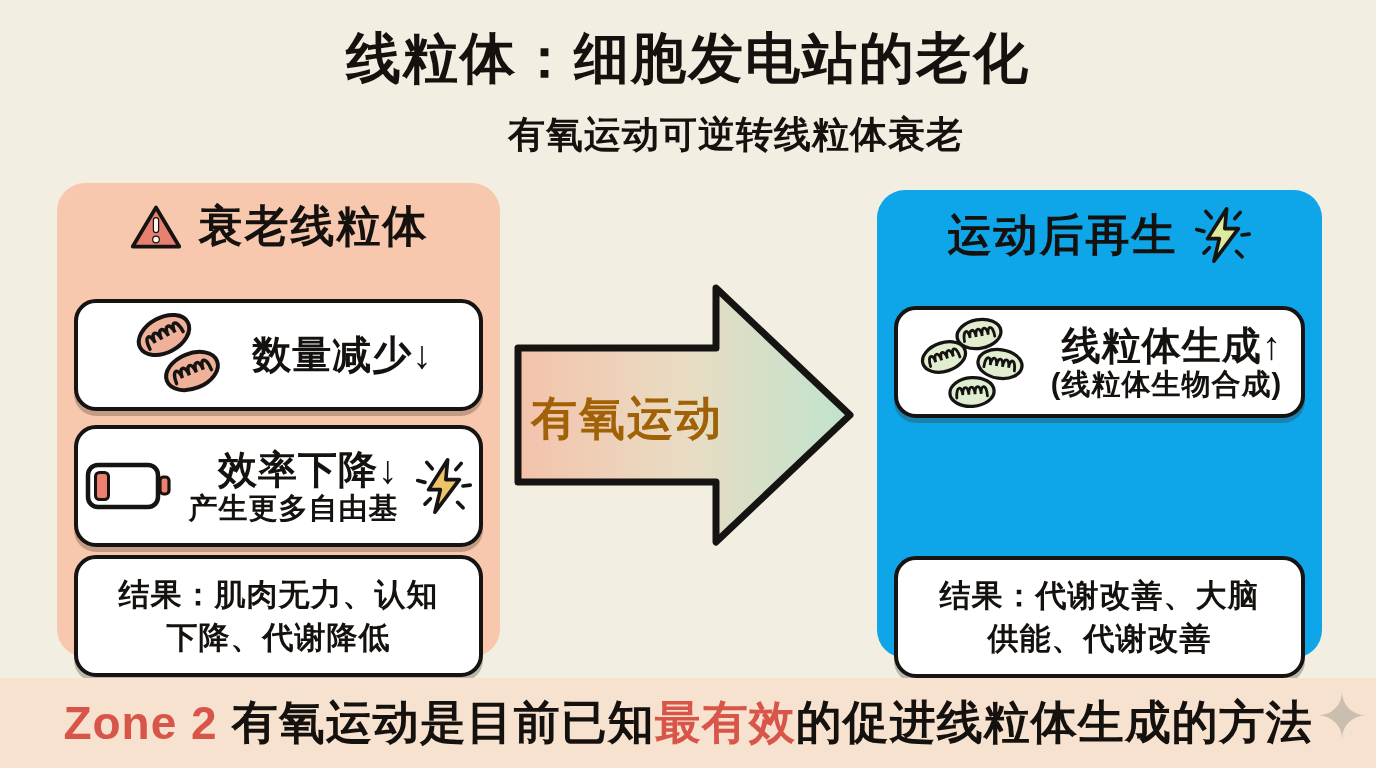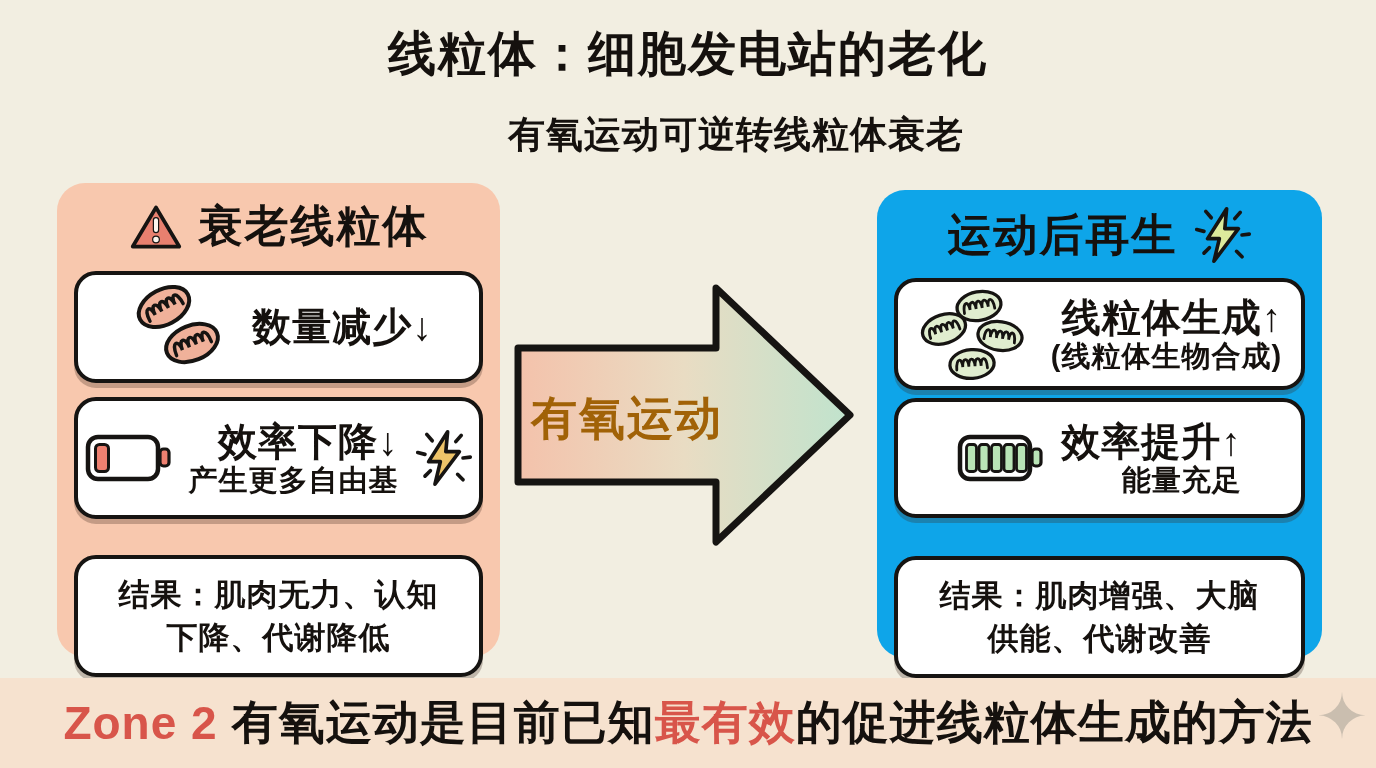--- a/index.html
+++ b/index.html
@@ -12,21 +12,21 @@
     width:1376px;height:768px;
     margin:0 auto;
     background:#f2eee1;
     overflow:hidden;
     color:#15110e;
   }
   
   .title{
     position:absolute;top:22px;left:0;width:100%;
     text-align:center;
-    font-size:48px;font-weight:900;letter-spacing:2px;
+    font-size:55px;font-weight:900;letter-spacing:2px;
     color:#15110e;
   }
   .subtitle{
     position:absolute;top:110px;left:0;width:100%;
     text-align:center;
     font-size:37px;font-weight:800;letter-spacing:1px;
     color:#15110e;
     padding-left:48px;
   }
   
@@ -39,21 +39,21 @@
     font-size:44px;font-weight:900;letter-spacing:2px;
   }
   .card{
     position:absolute;left:17px;right:17px;
     background:#ffffff;
     border:4px solid #161412;border-radius:22px;
     box-shadow:0 5px 0 rgba(60,40,30,0.28);
     display:flex;align-items:center;justify-content:center;
     box-sizing:border-box;
   }
-  .card-row{gap:16px;padding:0 14px;}
+  .card-row{gap:16px;padding:0 14px;margin-top:28px;}
   .card-text-col{display:flex;flex-direction:column;align-items:flex-end;line-height:1.12;}
   .card-main{font-size:39px;font-weight:900;letter-spacing:1px;white-space:nowrap;}
   .card-sub{font-size:29px;font-weight:900;letter-spacing:1px;white-space:nowrap;}
   .card-result{flex-direction:column;line-height:1.4;font-size:31px;font-weight:900;letter-spacing:1px;text-align:center;margin-top:32px;}
   .pos-card1{top:88px;height:112px;}
   .pos-card2{top:214px;height:122px;}
   .pos-card3{top:340px;height:122px;}
   .pos-card1r{top:88px;height:112px;}
   .pos-card2r{top:208px;height:120px;}
   .pos-card3r{top:334px;height:122px;}
@@ -190,42 +190,23 @@
           <use href="#mito" fill="#e0edcf" transform="translate(83,52) rotate(8) scale(0.82)"></use>
           <use href="#mito" fill="#e0edcf" transform="translate(55,80) rotate(-4) scale(0.82)"></use>
         </svg>
       </span>
       <span class="card-text-col">
         <span class="card-main">线粒体生成↑</span>
         <span class="card-sub">(线粒体生物合成)</span>
       </span>
     </div>
 
-    <div class="card card-row pos-card2r">
-      <span class="icon-box">
-        <svg width="88" height="52" viewBox="0 0 88 52">
-          <rect x="3" y="5" width="70" height="42" rx="10" fill="#ffffff" stroke="#161412" stroke-width="4.5"></rect>
-          <rect x="75" y="17" width="9" height="17" rx="3.5" fill="#b9e4b6" stroke="#161412" stroke-width="3.2"></rect>
-          <g fill="#b9e4b6" stroke="#161412" stroke-width="2.8">
-            <rect x="9.5" y="12.5" width="10" height="27" rx="3"></rect>
-            <rect x="22" y="12.5" width="10" height="27" rx="3"></rect>
-            <rect x="34.5" y="12.5" width="10" height="27" rx="3"></rect>
-            <rect x="47" y="12.5" width="10" height="27" rx="3"></rect>
-            <rect x="59.5" y="12.5" width="10" height="27" rx="3"></rect>
-          </g>
-        </svg>
-      </span>
-      <span class="card-text-col">
-        <span class="card-main">效率提升↑</span>
-        <span class="card-sub">能量充足</span>
-      </span>
-    </div>
 
     <div class="card card-result pos-card3r">
-      <span>结果：肌肉增强、大脑</span>
+      <span>结果：代谢改善、大脑</span>
       <span>供能、代谢改善</span>
     </div>
   </div>
 
   <div class="footer-bar">
     <span class="footer-red footer-zone">Zone 2</span>
     <span class="footer-black">有氧运动是目前已知</span>
     <span class="footer-red">最有效</span>
     <span class="footer-black">的促进线粒体生成的方法</span>
   </div>

